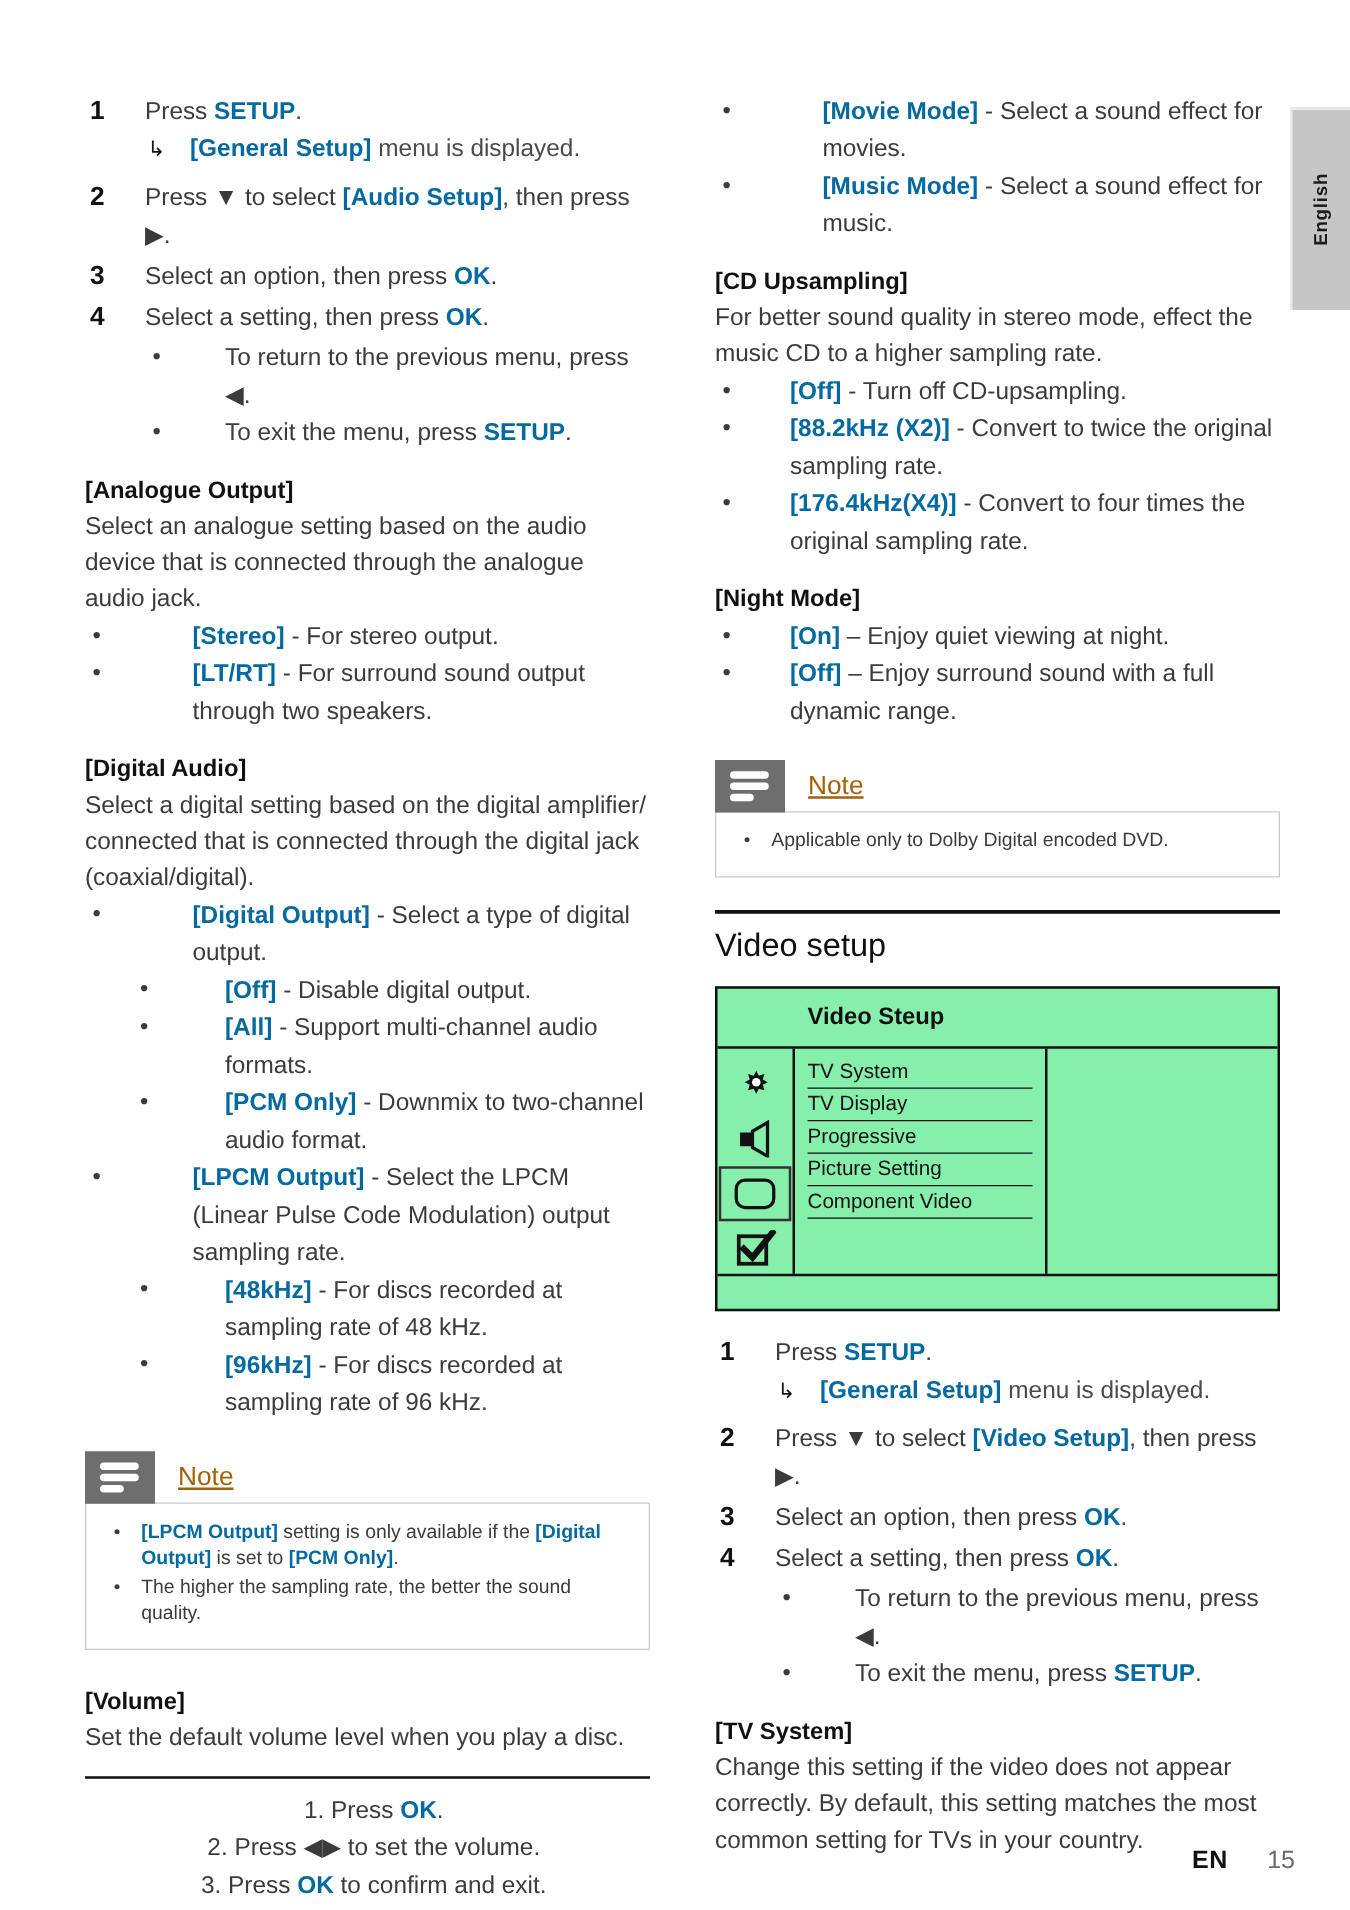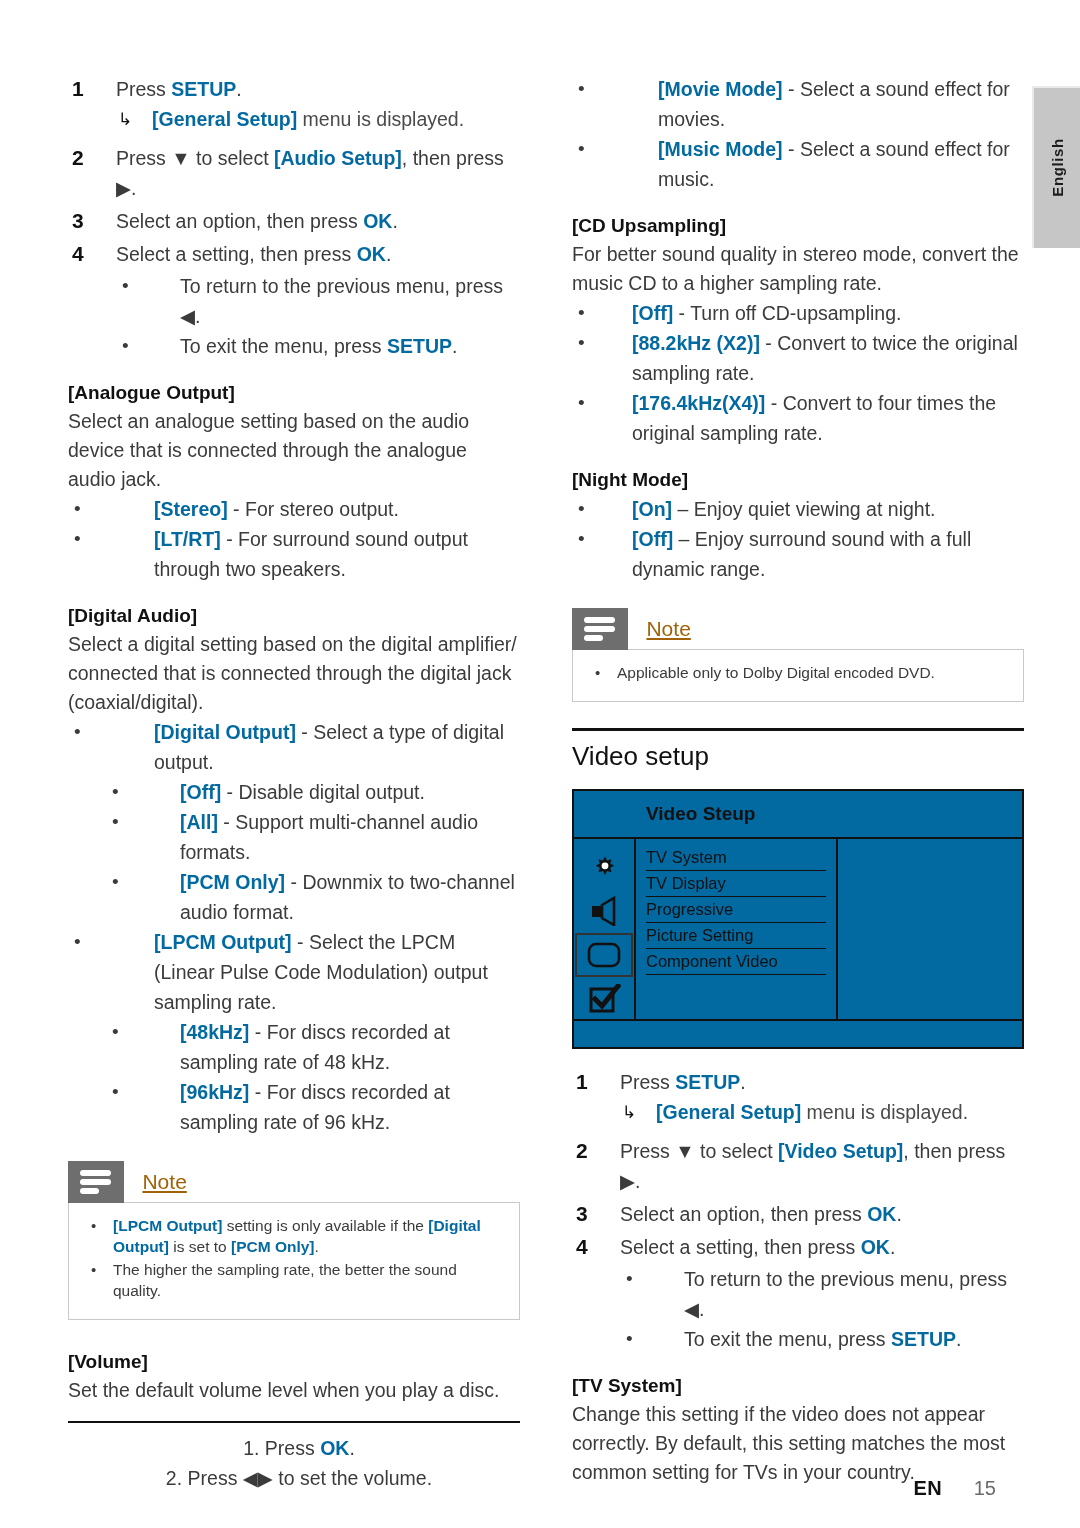--- a/index.html
+++ b/index.html
@@ -216,21 +216,21 @@
     color: #111;
     margin: 0 0 12px 0;
     line-height: 42px;
   }
 
   
   .screen {
     border: 2px solid #111;
     width: 100%;
     box-sizing: border-box;
-    background: #0369a1;
+    background: #86efac;
   }
   .screen-head {
     border-bottom: 2px solid #111;
     height: 46px;
     display: flex;
     align-items: center;
   }
   .screen-head .title {
     margin-left: 72px;
     font-size: 19px;
@@ -281,21 +281,21 @@
   .value-col { flex: 1 1 auto; }
   .screen-foot { height: 26px; }
 
   
   .footer {
     position: absolute;
     left: 0;
     right: 0;
     bottom: 28px;
     text-align: right;
-    padding-right: 84px;
+    padding-right: 44px;
     font-size: 20px;
   }
   .footer .en {
     font-weight: bold;
     color: #111;
     letter-spacing: 0.4px;
   }
   .footer .pg {
     color: #6a6a6a;
     margin-left: 26px;
@@ -409,39 +409,40 @@
         </ul>
       </div>
     </div>
 
     <div class="hd" style="margin-top:28px;">[Volume]</div>
     <p class="para">Set the default volume level when you play a disc.</p>
     <hr class="rule">
     <ul class="proc">
       <li>1. Press <b>OK</b>.</li>
       <li>2. Press ◀▶ to set the volume.</li>
+      <li>3. Press <b>OK</b> to confirm and exit.</li>
     </ul>
 
   </div>
 
   <div class="col col-right">
 
     <ul class="b">
       <li class="bullet l1">
         <span class="dot">•</span>
         <b>[Movie Mode]</b><span> - Select a sound effect for movies.</span>
       </li>
       <li class="bullet l1">
         <span class="dot">•</span>
         <b>[Music Mode]</b><span> - Select a sound effect for music.</span>
       </li>
     </ul>
 
     <div class="hd">[CD Upsampling]</div>
-    <p class="para">For better sound quality in stereo mode, convert the music CD to a higher sampling rate.</p>
+    <p class="para">For better sound quality in stereo mode, effect the music CD to a higher sampling rate.</p>
     <ul class="b">
       <li class="bullet lf">
         <span class="dot">•</span>
         <b>[Off]</b><span> - Turn off CD-upsampling.</span>
       </li>
       <li class="bullet lf">
         <span class="dot">•</span>
         <b>[88.2kHz (X2)]</b><span> - Convert to twice the original sampling rate.</span>
       </li>
       <li class="bullet lf">

